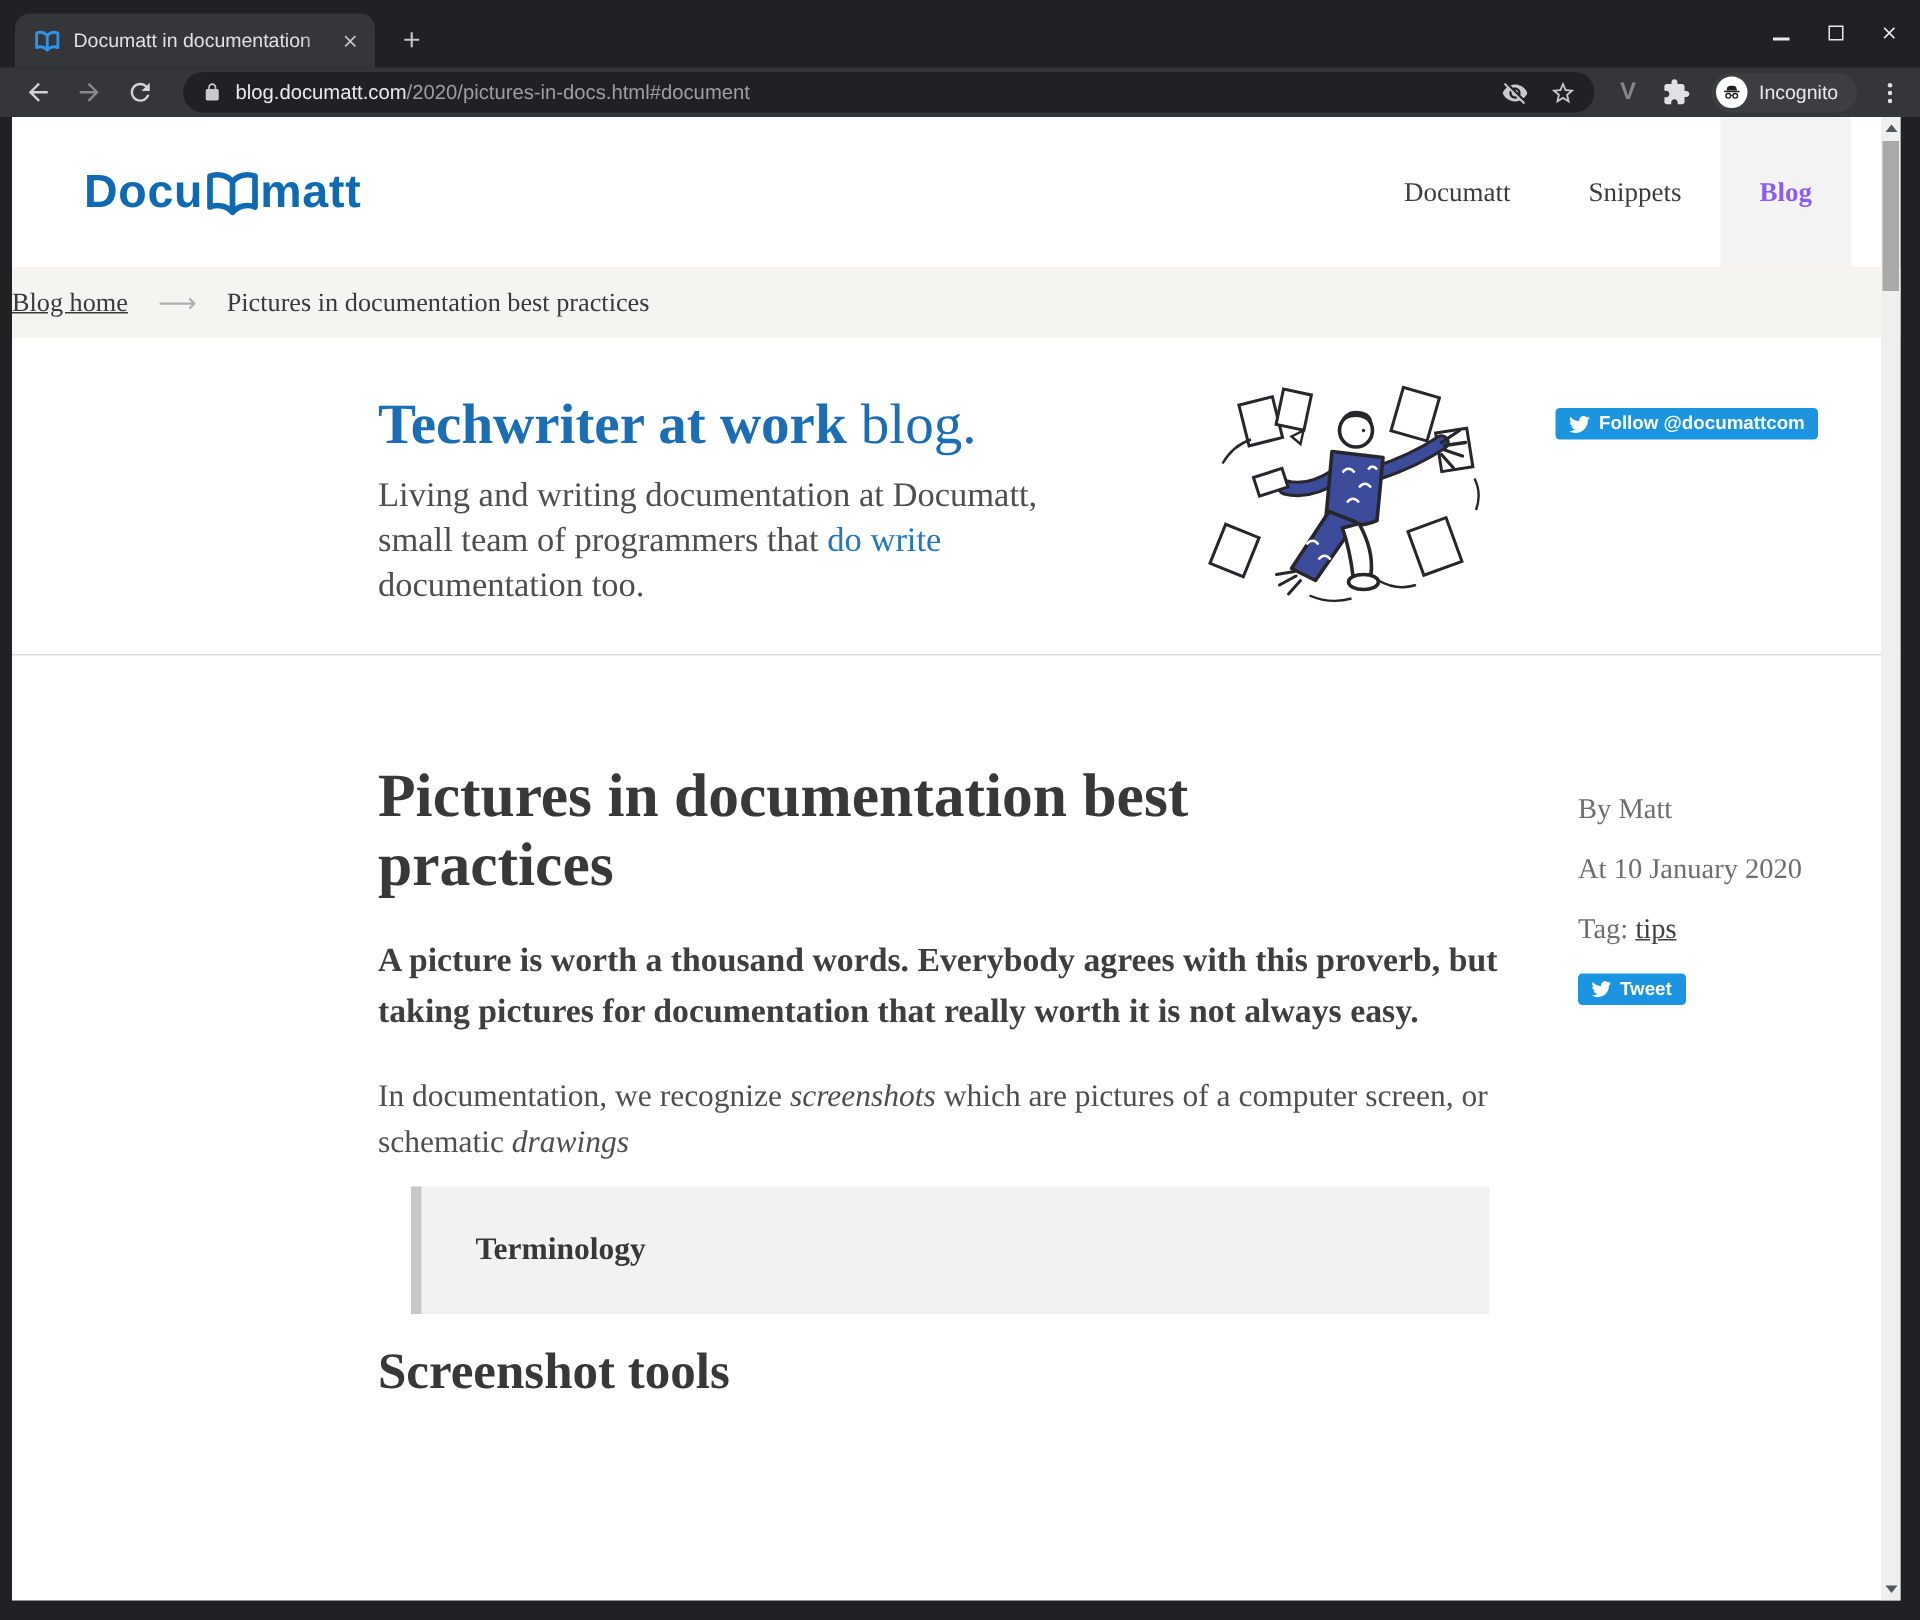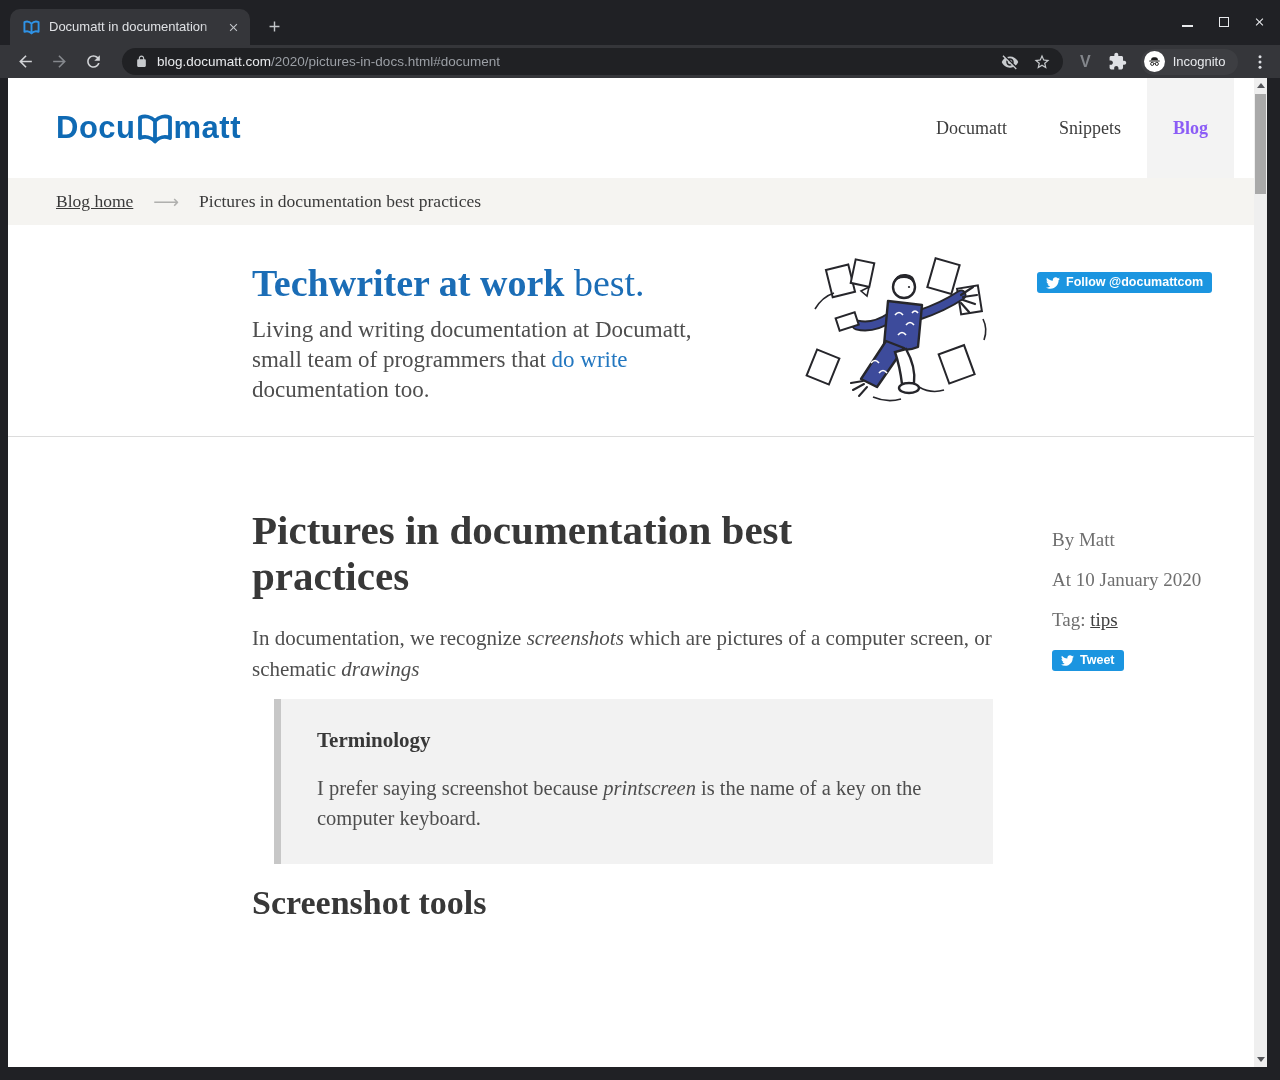--- a/index.html
+++ b/index.html
@@ -59,21 +59,21 @@
   .site-header { height: 100px; display: flex; align-items: center; justify-content: space-between;
                  padding-left: 48px; }
   .logo { display: flex; font-family: "Liberation Sans", sans-serif;
           font-weight: bold; font-size: 31px; color: #0f6ab4; letter-spacing: 0.5px; }
   .logo-book { margin: 4px 1px 0 1px; }
   .site-nav { display: flex; height: 100%; margin-right: 33px; }
   .nav-item { display: flex; align-items: center; padding: 0 26px; font-size: 18px; color: #3c3c3c; cursor: pointer; }
   .nav-item.active { background: #f3f3f3; color: #8b5cf6; font-weight: bold; }
 
   .breadcrumbs { height: 47px; background: #f5f4f1; display: flex; align-items: center;
-                 padding-left: 48px; font-size: 17.5px; color: #3a3a3a; gap: 20px; }
+                 font-size: 17.5px; color: #3a3a3a; gap: 20px; }
   .breadcrumb-home { color: #3a3a3a; text-decoration: underline; cursor: pointer; }
   .breadcrumb-sep { color: #b0b0ae; font-size: 18px; }
 
   .hero { position: relative; height: 212px; border-bottom: 1px solid #dcdcdc; }
   .hero-text { position: absolute; left: 244px; top: 38px; width: 505px; }
   .hero-title { font-size: 38px; color: #1b6db6; line-height: 1.1; }
   .hero-title b { font-weight: bold; }
   .hero-sub { margin-top: 10px; width: 465px; font-size: 23px; line-height: 30px; color: #4e4e4e; }
   .hero-sub a { color: #2277c0; text-decoration: none; cursor: pointer; }
   .hero-illustration { position: absolute; left: 795px; top: 32px; width: 195px; height: 150px; }
@@ -216,21 +216,21 @@
   </div>
 
   <div class="breadcrumbs">
     <span class="breadcrumb-home">Blog home</span>
     <span class="breadcrumb-sep">⟶</span>
     <span>Pictures in documentation best practices</span>
   </div>
 
   <div class="hero">
     <div class="hero-text">
-      <div class="hero-title"><b>Techwriter at work</b><span> best.</span></div>
+      <div class="hero-title"><b>Techwriter at work</b><span> blog.</span></div>
       <div class="hero-sub"><span>Living and writing documentation at Documatt, small team of programmers that </span><a>do write</a><span> documentation too.</span></div>
     </div>
 
     <svg class="hero-illustration" viewBox="0 0 195 150">
       <g stroke="#26262b" stroke-width="2" fill="#ffffff">
         <rect x="26" y="10" width="23" height="28" transform="rotate(-14 37 24)"></rect>
         <rect x="50" y="4" width="19" height="24" transform="rotate(12 59 16)"></rect>
         <rect x="128" y="4" width="25" height="30" transform="rotate(16 140 19)"></rect>
         <rect x="156" y="30" width="21" height="26" transform="rotate(-9 166 43)"></rect>
         <rect x="8" y="96" width="24" height="28" transform="rotate(22 20 110)"></rect>
@@ -280,26 +280,26 @@
       <svg width="14" height="12" viewBox="0 0 24 20">
         <path d="M23.95 2.57c-.88.39-1.83.65-2.82.77 1.01-.61 1.79-1.57 2.16-2.72-.95.56-2 .96-3.13 1.18C19.26.84 17.99.24 16.57.24c-2.72 0-4.92 2.2-4.92 4.92 0 .39.04.76.13 1.12C7.69 6.09 4.07 4.13 1.64 1.16c-.43.72-.67 1.56-.67 2.47 0 1.71.87 3.21 2.19 4.1-.81-.03-1.57-.25-2.23-.62v.06c0 2.39 1.69 4.38 3.95 4.83-.41.11-.85.17-1.3.17-.31 0-.62-.03-.92-.09.63 1.95 2.45 3.38 4.6 3.42-1.68 1.32-3.81 2.1-6.1 2.1-.39 0-.78-.02-1.17-.07 2.19 1.39 4.77 2.21 7.56 2.21 9.05 0 14-7.5 14-13.99 0-.21 0-.42-.02-.63.96-.69 1.8-1.56 2.46-2.55z" fill="#ffffff"></path>
       </svg>
       <span>Follow @documattcom</span>
     </button>
   </div>
 
   <div class="article">
     <h1 class="article-title">Pictures in documentation best practices</h1>
 
+    <p class="lead">A picture is worth a thousand words. Everybody agrees with this proverb, but taking pictures for documentation that really worth it is not always easy.</p>
 
     <p class="para"><span>In documentation, we recognize </span><i>screenshots</i><span> which are pictures of a computer screen, or schematic </span><i>drawings</i></p>
 
     <div class="admonition">
       <div class="admonition-title">Terminology</div>
-      <div class="admonition-body"><span>I prefer saying screenshot because </span><i>printscreen</i><span> is the name of a key on the computer keyboard.</span></div>
     </div>
 
     <h2 class="section-heading">Screenshot tools</h2>
 
     <div class="article-aside">
       <div class="aside-item">By Matt</div>
       <div class="aside-item">At 10 January 2020</div>
       <div class="aside-item">
         <span>Tag:</span>
         <span class="tag-link">tips</span>

